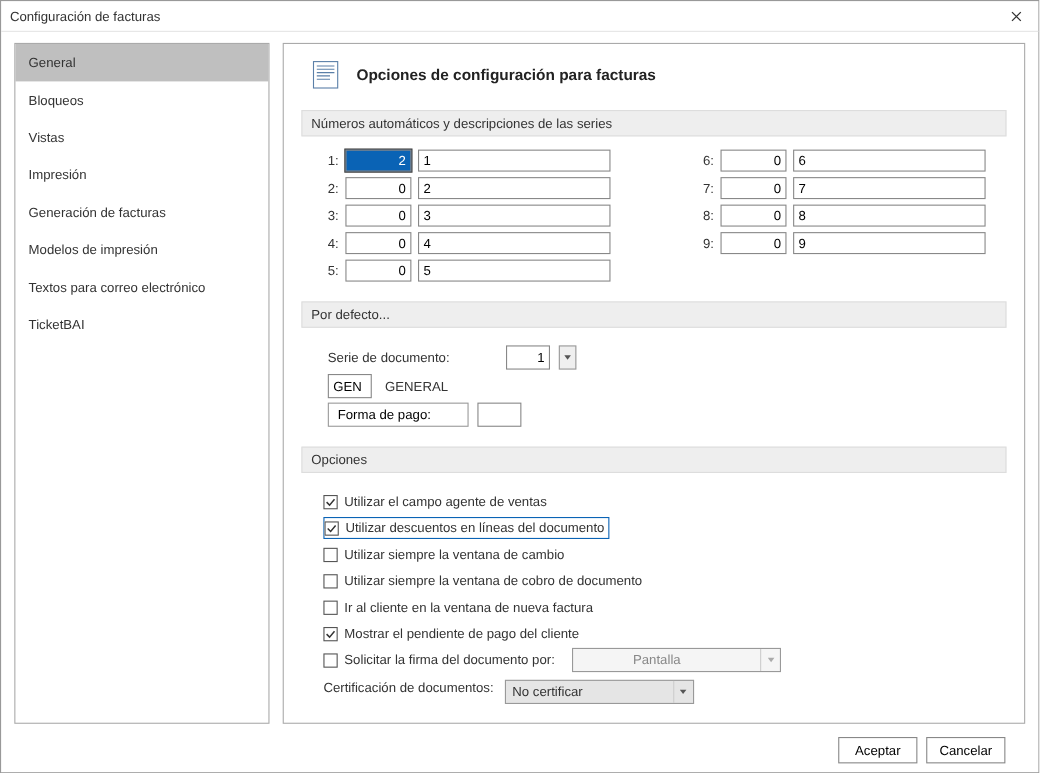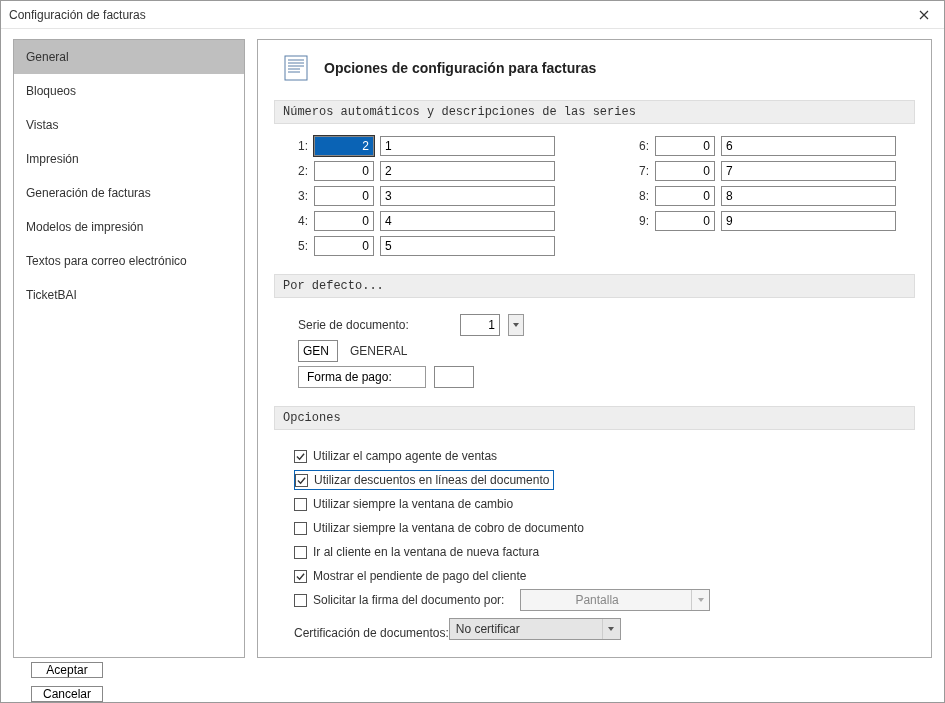--- a/index.html
+++ b/index.html
@@ -10,21 +10,21 @@
 .titlebar .close { width: 24px; height: 24px; display: flex; align-items: center; justify-content: center; cursor: pointer; }
 .titlebar .close svg { width: 10px; height: 10px; }
 .body { flex: 1; padding: 10px 12px 4px 12px; display: flex; gap: 12px; }
 .sidebar { width: 232px; border: 1px solid #aaa; background: #fff; }
 .sidebar-item { padding: 10px 12px; cursor: pointer; color: #333; }
 .sidebar-item.active { background: #bfbfbf; }
 .content { flex: 1; border: 1px solid #aaa; padding: 14px 16px 10px 16px; overflow: auto; }
 .content-header { display: flex; align-items: center; gap: 14px; margin-bottom: 18px; padding-left: 8px; }
 .content-header .icon { width: 28px; height: 28px; }
 .content-header h1 { font-size: 14px; font-weight: 600; color: #222; }
-.section-title { background: #eee; border: 1px solid #ddd; padding: 4px 8px; font-size: 12px; color: #333; margin-bottom: 10px; font-family: Liberation Mono, monospace; }
+.section-title { background: #eee; border: 1px solid #ddd; padding: 4px 8px; font-size: 12px; color: #333; margin-bottom: 10px; }
 .series-grid { display: flex; gap: 80px; padding: 2px 8px 18px 20px; }
 .series-col { display: flex; flex-direction: column; gap: 5px; }
 .series-row { display: flex; align-items: center; gap: 6px; }
 .series-row .lbl { width: 14px; text-align: right; }
 .num-input { width: 60px; height: 20px; border: 1px solid #888; text-align: right; padding: 0 4px; font-size: 12px; }
 .num-input.selected { background: #0a63b5; color: #fff; border: 1px solid #888; outline: 1px solid #333; }
 .desc-input { width: 175px; height: 20px; border: 1px solid #888; padding: 0 4px; font-size: 12px; }
 .defaults { padding: 6px 8px 18px 24px; display: flex; flex-direction: column; gap: 4px; }
 .def-row { display: flex; align-items: center; gap: 8px; }
 .def-label-btn { border: 1px solid #999; background: #fff; padding: 2px 8px; height: 22px; width: 128px; text-align: left; cursor: pointer; }
@@ -33,27 +33,27 @@
 .dropdown-btn { width: 16px; height: 22px; border: 1px solid #999; background: #efefef; display: flex; align-items: center; justify-content: center; cursor: pointer; }
 .dropdown-btn svg { width: 8px; height: 8px; }
 .code-input { width: 40px; height: 22px; border: 1px solid #888; padding: 0 4px; font-size: 12px; }
 .readonly-text { padding-left: 4px; }
 .options { padding: 6px 8px 6px 20px; display: flex; flex-direction: column; gap: 4px; }
 .chk-row { display: flex; align-items: center; gap: 6px; height: 20px; }
 .chk-row.focused { border: 1px solid #0a63b5; padding-right: 4px; display: inline-flex; width: fit-content; }
 .chk { width: 13px; height: 13px; border: 1px solid #555; display: flex; align-items: center; justify-content: center; cursor: pointer; background: #fff; }
 .chk.checked svg { display: block; }
 .chk svg { display: none; width: 9px; height: 9px; }
-.cert-row { display: flex; align-items: flex-end; margin-top: 4px; }
+.cert-row { display: flex; align-items: flex-start; gap: 10px; margin-top: 4px; }
 .select-combo { position: relative; display: inline-flex; align-items: center; height: 22px; border: 1px solid #999; background: #e5e5e5; }
 .select-combo.disabled { color: #888; background: #f5f5f5; }
 .select-combo .val { padding: 0 20px 0 6px; min-width: 140px; }
 .select-combo .arrow { position: absolute; right: 0; top: 0; bottom: 0; width: 18px; display: flex; align-items: center; justify-content: center; border-left: 1px solid #ccc; }
 .select-combo .arrow svg { width: 8px; height: 8px; }
-.footer { height: 40px; display: flex; align-items: flex-start; justify-content: flex-end; gap: 8px; padding: 0 30px; border-top: 0; flex-direction: column; }
+.footer { height: 40px; display: flex; align-items: center; justify-content: flex-end; gap: 8px; padding: 0 30px; border-top: 0; }
 .footer button { width: 72px; height: 24px; border: 1px solid #888; background: #fff; cursor: pointer; font-size: 12px; }
 </style>
 </head>
 <body>
 
 <div class="window">
   <div class="titlebar">
     <div class="title">Configuración de facturas</div>
     <div class="close">
       <svg viewBox="0 0 10 10">

